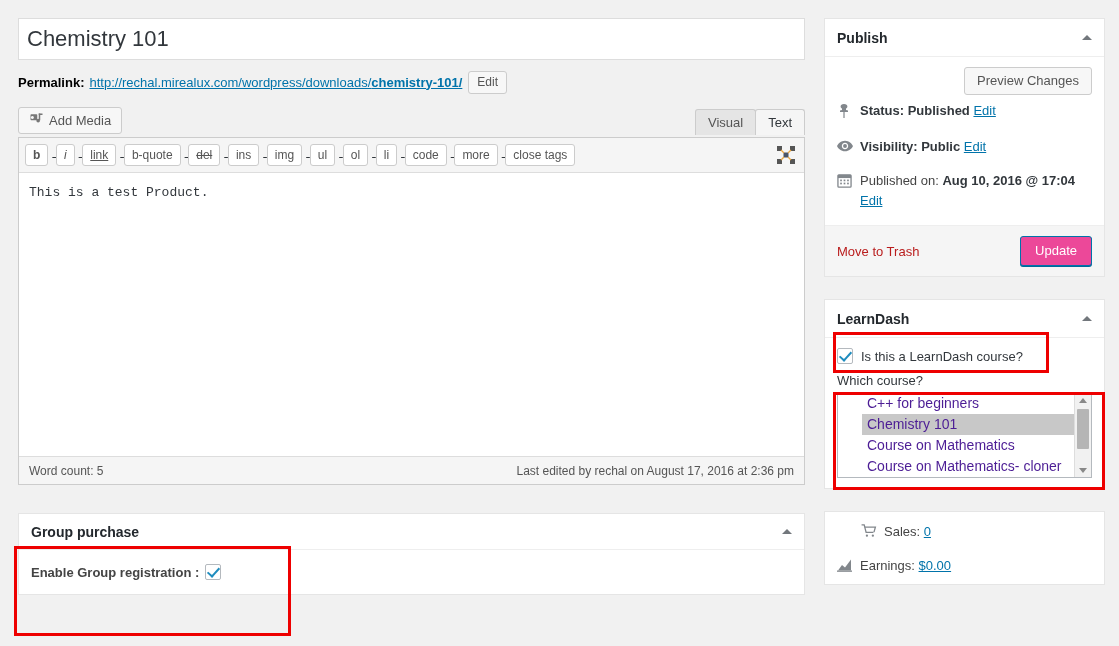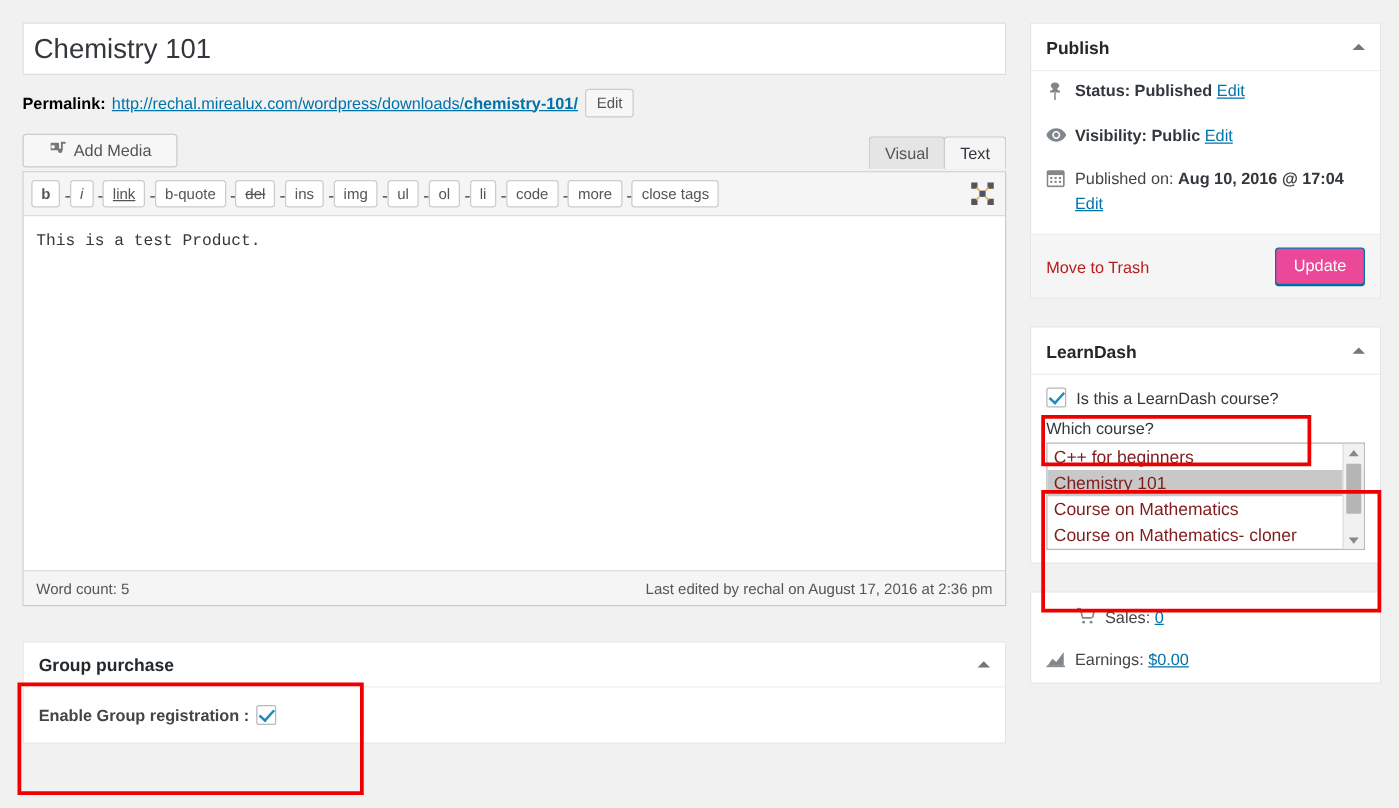--- a/index.html
+++ b/index.html
@@ -42,21 +42,21 @@
     cursor: pointer;
   }
 
   
   #media-row {
     margin-top: 12px; position: relative; height: 30px;
   }
   #add-media-btn {
     display: inline-flex; align-items: center; gap: 5px;
     background: #f7f7f7; border: 1px solid #ccc; border-radius: 3px;
-    padding: 0 20px; height: 27px; font-size: 13px; color: #555;
+    padding: 0 10px; height: 27px; font-size: 13px; color: #555;
     cursor: pointer; position: absolute; left: 0; top: 0;
   }
   .tabs { position: absolute; right: 0; top: 2px; display: flex; }
   .tab {
     border: 1px solid #ccc; border-bottom: none;
     padding: 0 12px; height: 26px; line-height: 25px;
     font-size: 13px; color: #555; cursor: pointer;
     background: #e5e5e5; border-radius: 3px 3px 0 0;
     margin-left: -1px;
   }
@@ -167,22 +167,22 @@
     border-width: 0 2px 2px 0; transform: rotate(42deg);
   }
   #which-course-label {
     font-size: 13px; color: #32373c; margin: 9px 0 4px 0; display: block;
   }
   #course-list {
     border: 1px solid #b4b9be; background: #fff; height: 86px;
     position: relative; overflow: hidden;
   }
   .course-opt {
-    padding: 1px 5px; font-size: 14px; color: #7f1d1d;
-    line-height: 19px; cursor: pointer; white-space: nowrap;
+    padding: 1px 5px; font-size: 14px; color: #4c1d95;
+    line-height: 19px; cursor: pointer; white-space: nowrap; margin-left: 24px;
   }
   .course-opt.selected { background: #c8c8c8; }
   .lb-scroll {
     position: absolute; right: 0; top: 0; width: 17px; height: 100%;
     background: #f1f1f1; border-left: 1px solid #ddd;
   }
   .lb-scroll .arrow { height: 14px; display: flex; align-items: center; justify-content: center; }
   .tri-up { width:0;height:0;border-left:4px solid transparent;border-right:4px solid transparent;border-bottom:5px solid #888; }
   .tri-dn { width:0;height:0;border-left:4px solid transparent;border-right:4px solid transparent;border-top:5px solid #888; }
   .lb-thumb {
@@ -282,20 +282,23 @@
     </div>
   </div>
 
   <div id="side-col">
 
     <div class="postbox">
       <div class="pb-head">
         <h2>Publish</h2>
         <span class="toggle-arrow"></span>
       </div>
+      <div id="publish-actions">
+        <span class="secondary-btn">Preview Changes</span>
+      </div>
 
       <div class="misc-row">
         <span class="ico">
           <svg width="14" height="16" viewBox="0 0 14 16" fill="#82878c">
             <path d="M7 1 C4.8 1 3.6 2.2 3.6 3.6 C3.6 4.6 4.3 5.2 5 5.6 L5 7 L3 7.6 L3 9 L11 9 L11 7.6 L9 7 L9 5.6 C9.7 5.2 10.4 4.6 10.4 3.6 C10.4 2.2 9.2 1 7 1 z"></path>
             <rect x="6.4" y="9" width="1.2" height="6"></rect>
           </svg>
         </span>
         <span>
           <b>Status:</b>

